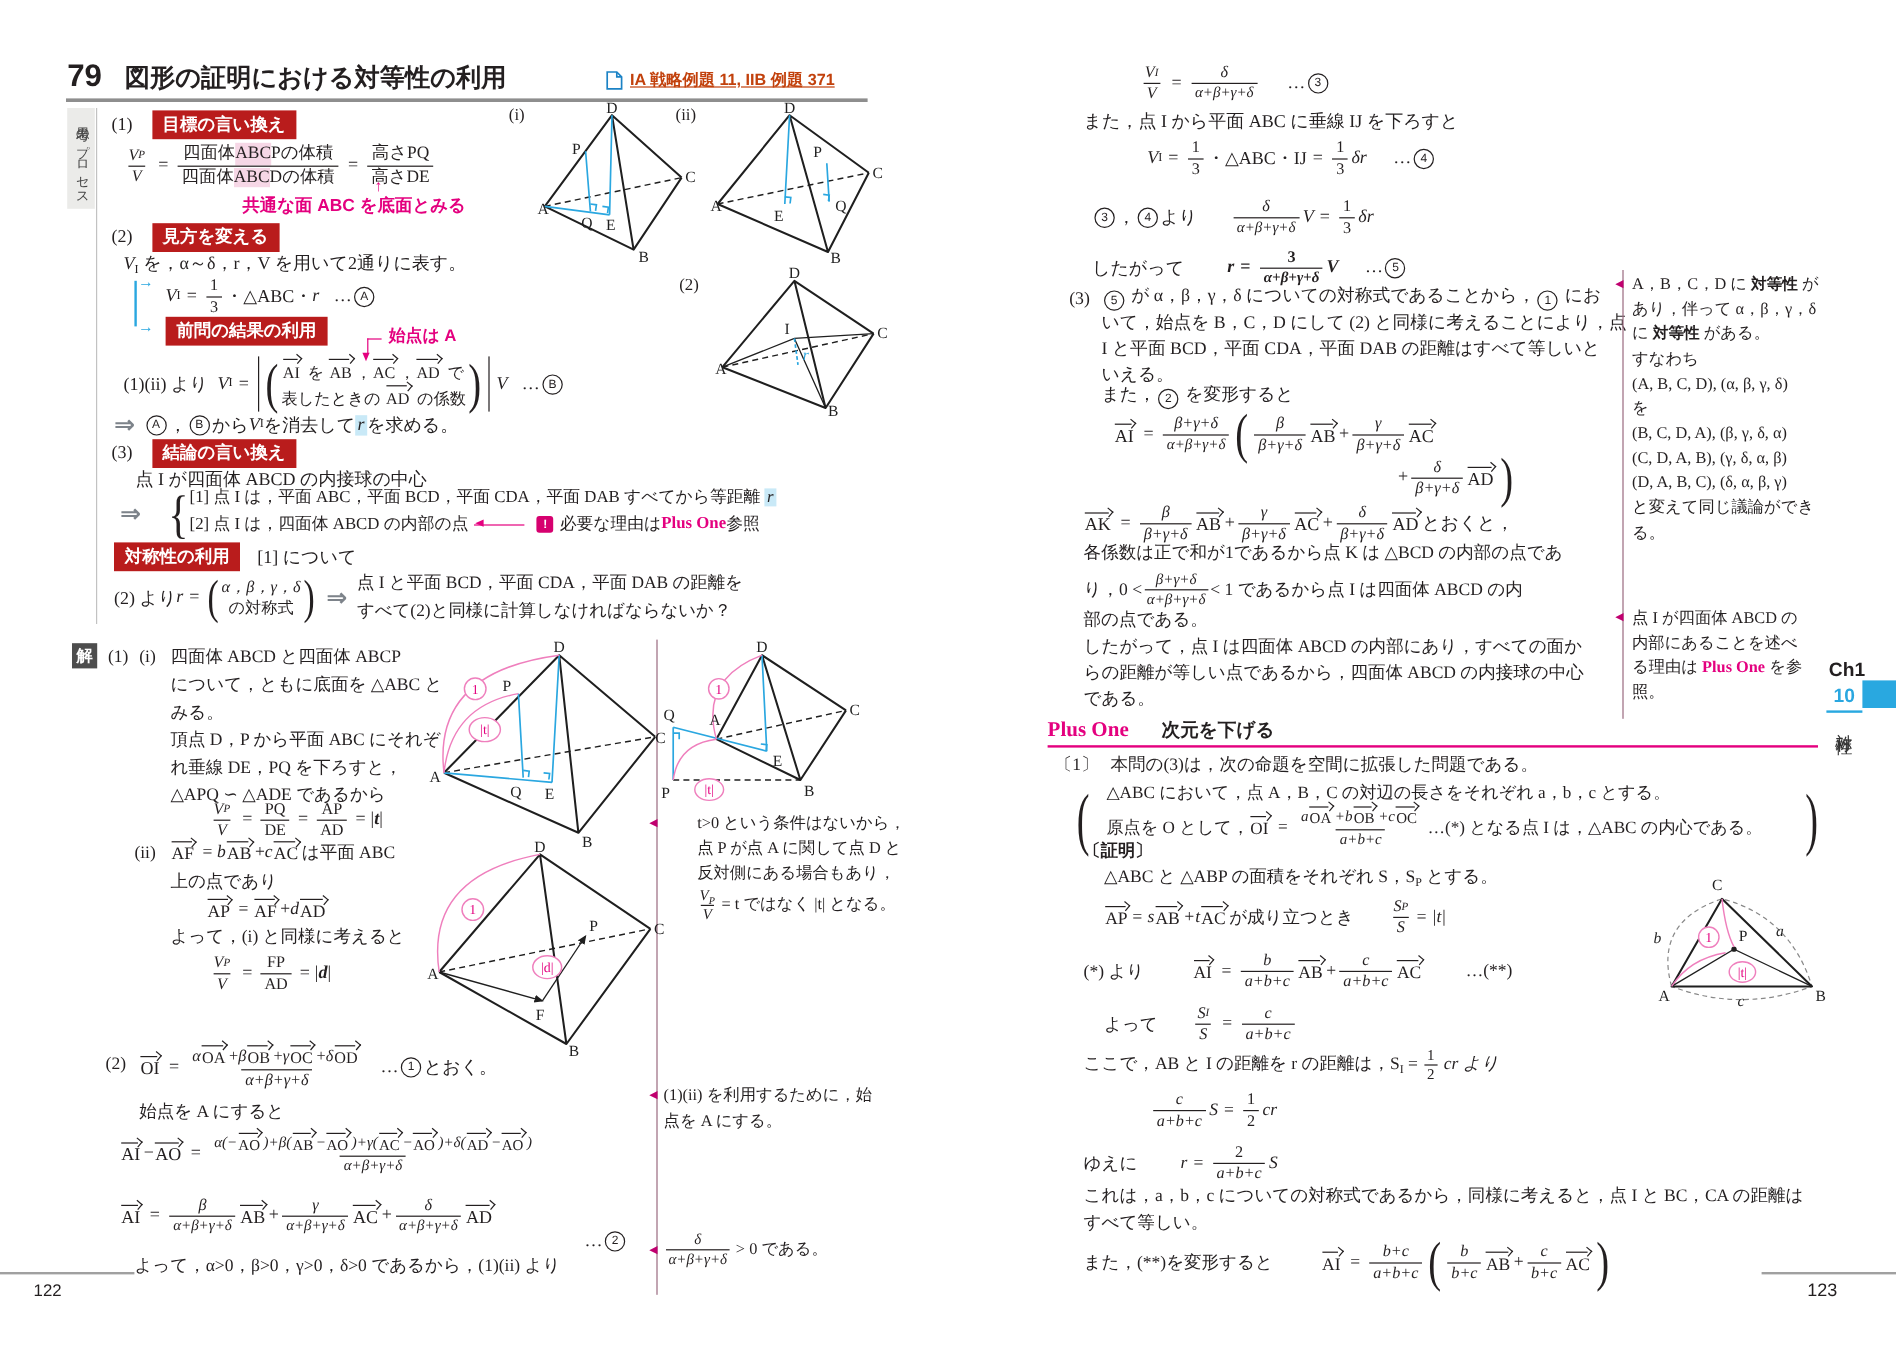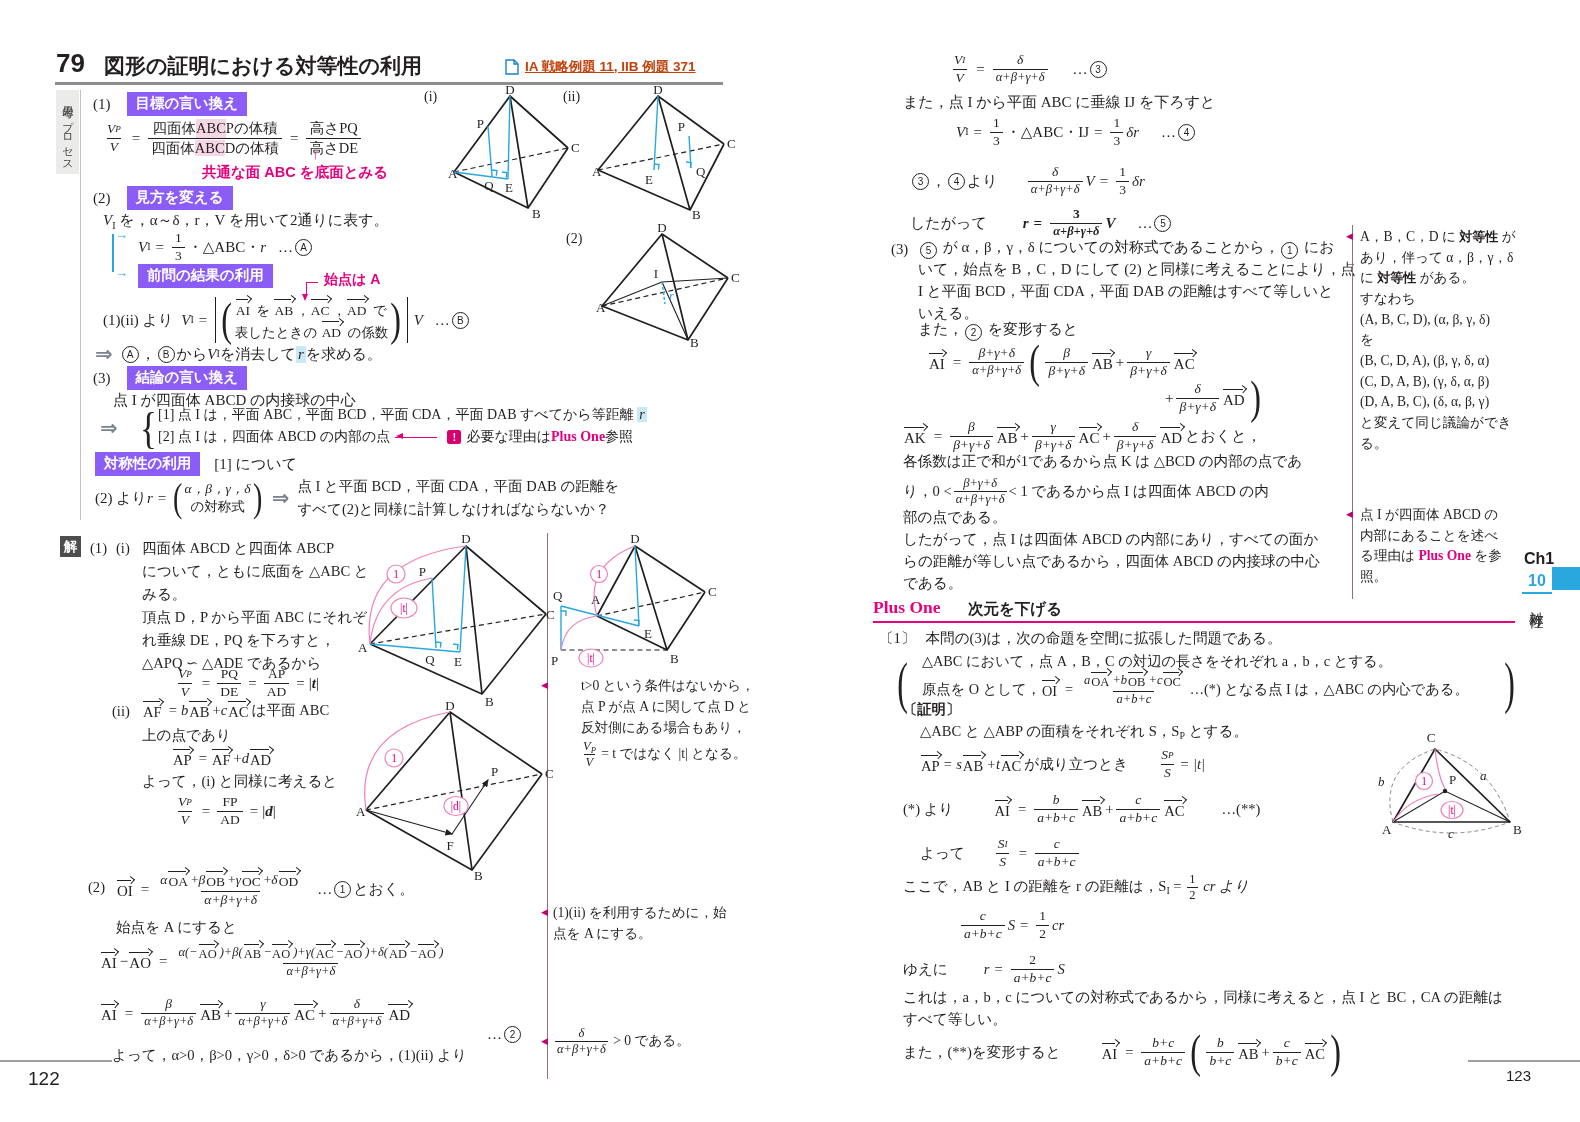--- a/index.html
+++ b/index.html
@@ -6,21 +6,21 @@
   #page{position:relative;width:1580px;height:1122px;background:#fff;overflow:hidden;
         font-family:"Liberation Serif","DejaVu Serif",serif;color:#231f20;}
   .t{position:absolute;white-space:nowrap;font-size:15px;line-height:1.35;}
   .f{position:absolute;display:flex;align-items:center;white-space:nowrap;font-size:15px;}
   .gothic{font-family:"Liberation Sans","DejaVu Sans",sans-serif;}
   .b{font-weight:bold;}
   .it{font-style:italic;}
   .mag{color:#e4007f;}
   .blue{color:#c2410c;text-decoration:underline;}
   .cyan{color:#2aa7e0;}
-  .pbox{display:inline-block;background:#8b5cf6;color:#fff;font-family:"Liberation Sans",sans-serif;
+  .pbox{display:inline-block;background:#b91c1c;color:#fff;font-family:"Liberation Sans",sans-serif;
         font-weight:bold;font-size:14.5px;padding:2px 9px 3px;}
   .frac{display:inline-flex;flex-direction:column;align-items:center;text-align:center;
         line-height:1.25;font-size:13.5px;margin:0 3px;vertical-align:middle;}
   .frac .den{border-top:1.1px solid #231f20;padding:0 3px;}
   .frac .num{padding:0 3px;display:inline-flex;align-items:center;justify-content:center;}
   .ifrac{display:inline-flex;flex-direction:column;align-items:center;text-align:center;
         line-height:1.2;font-size:12.5px;vertical-align:middle;margin:0 2px;}
   .ifrac .den{border-top:1px solid #231f20;padding:0 2px;}
   .sm{font-size:12.5px;}
   .vec{position:relative;display:inline-block;padding:4px 3px 0 1px;font-style:normal;}
@@ -473,21 +473,21 @@
   <text x="4" y="68">Q</text>
   <text x="42" y="72">A</text>
   <text x="86" y="11" text-anchor="middle">D</text>
   <text x="159" y="64">C</text>
   <text x="95" y="106">E</text>
   <text x="121" y="131">B</text>
   <text x="2" y="133">P</text>
 </svg>
 
 <div class="hrule" style="left:0;top:1060px;width:112px;height:2px;background:#a0a0a0;"></div>
-<div class="t gothic" style="left:28px;top:1066px;font-size:19px;">122</div>
+<div class="t gothic" style="left:28px;top:1066px;font-size:14px;">122</div>
 
 <div class="f" style="left:948px;top:46px;height:46px;">
   <span class="frac">
         <span class="num it">
           <span>V</span>
           <sub class="s">I</sub>
         </span>
         <span class="den it">V</span>
       </span>
   <span style="margin:0 5px;">=</span>

